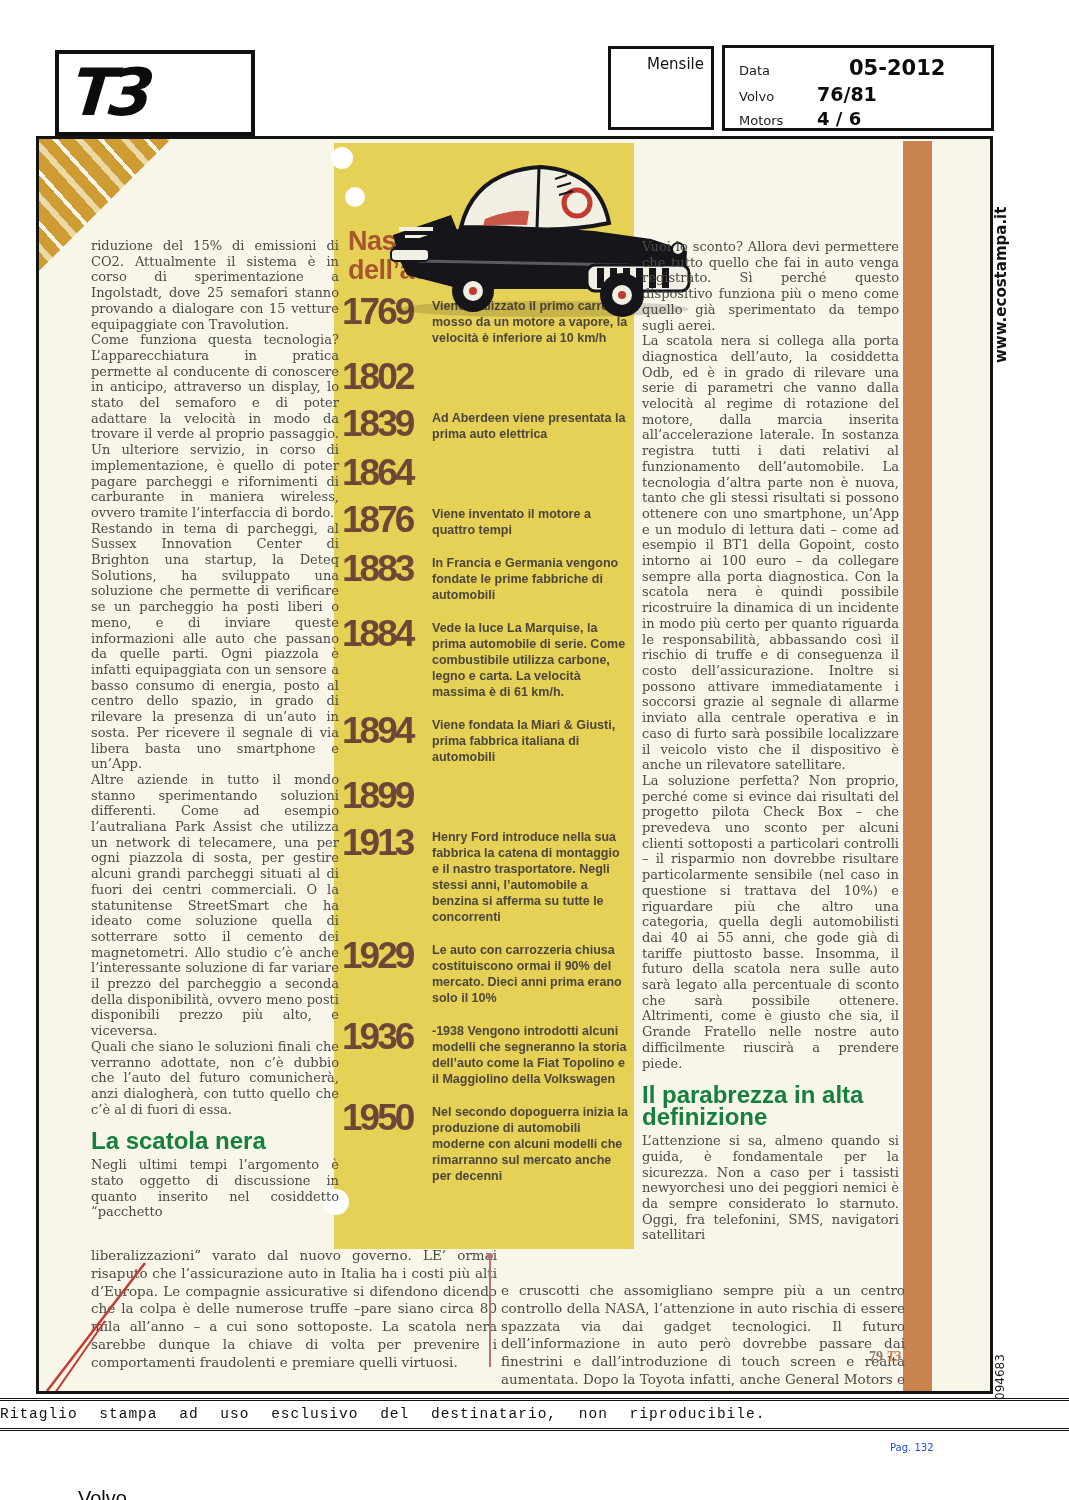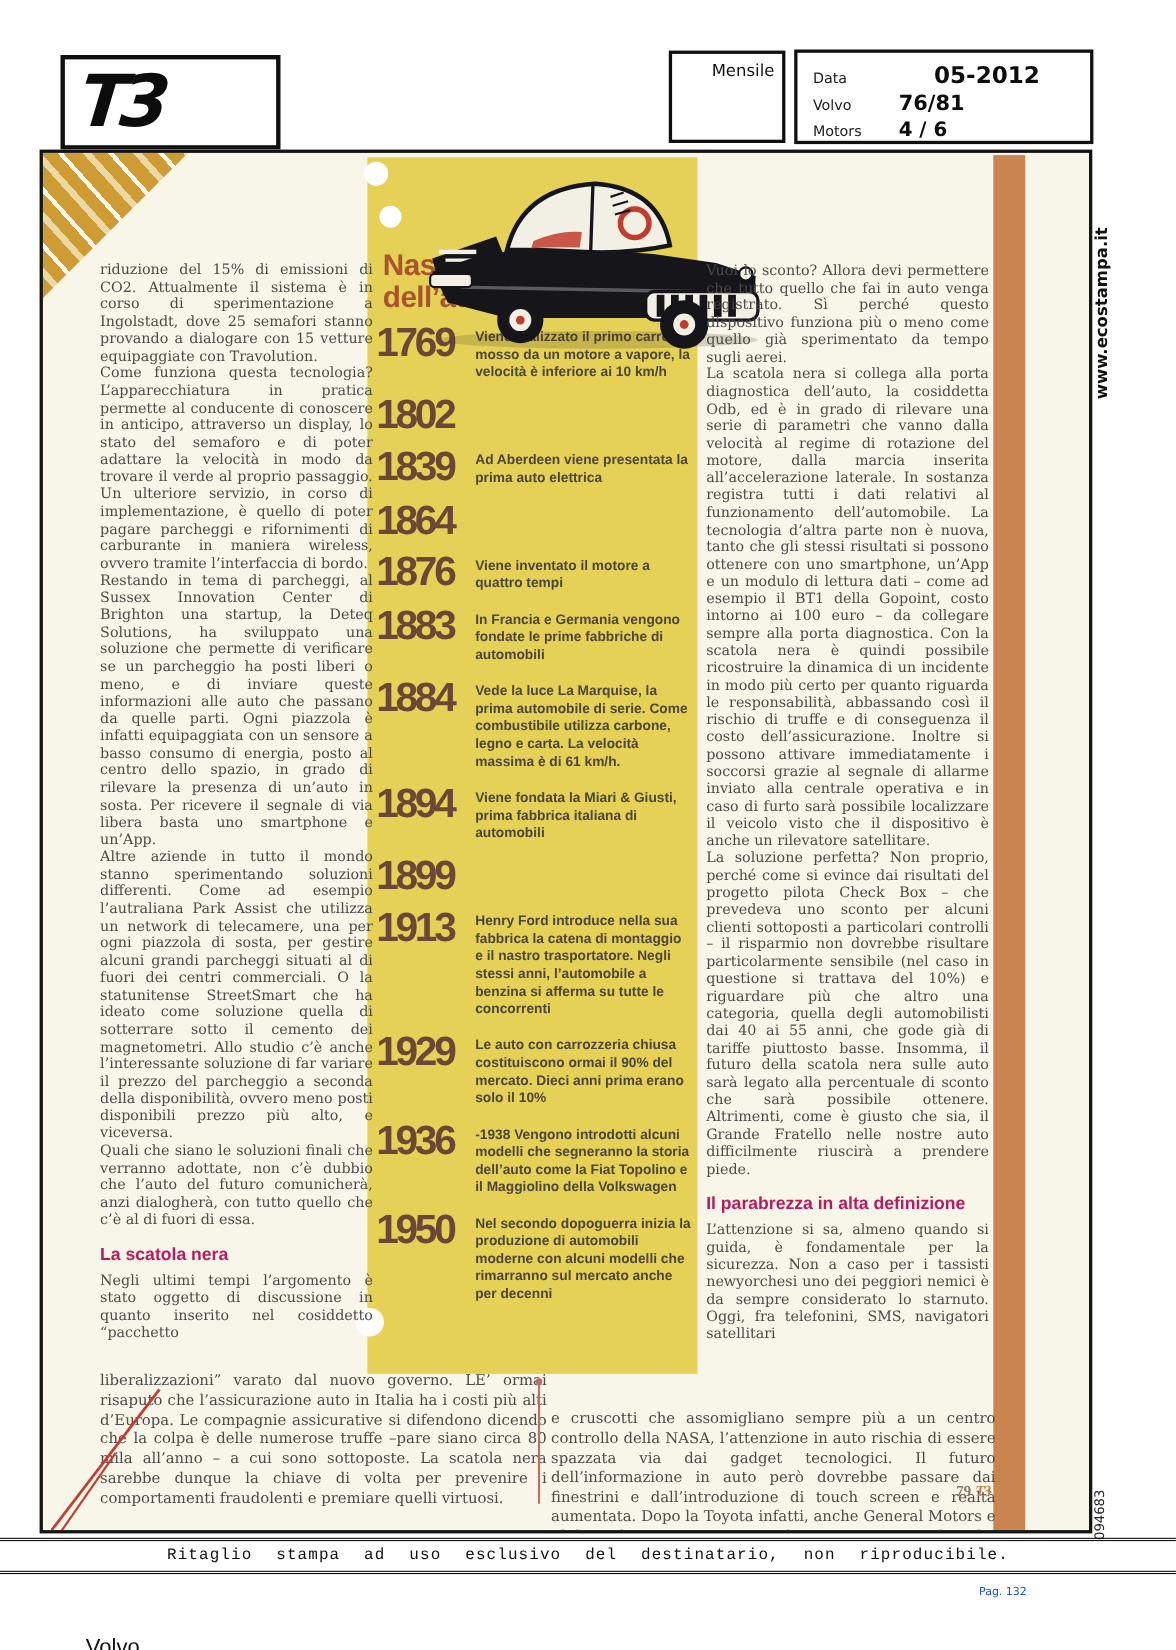--- a/index.html
+++ b/index.html
@@ -58,21 +58,21 @@
 
   .hole { position:absolute; background:#ffffff; border-radius:50%; }
 
   
   .col { position:absolute; font-size:13px; line-height:15.7px; color:#4b4a47;
          text-align:justify; overflow:hidden; }
   .col p { margin:0; }
   .col-left  { left:52px;  top:99px; width:248px; height:1012px; }
   .col-right { left:603px; top:100px; width:257px; height:1048px; }
   .col-head { font-family:"Liberation Sans", sans-serif; font-weight:bold;
-              font-size:16px; line-height:22px; color:#be185d; margin:13px 0 5px; text-align:left; }
+              font-size:24px; line-height:22px; color:#15803d; margin:13px 0 5px; text-align:left; }
 
   .wide-para { position:absolute; font-size:13.5px; line-height:17.8px; color:#4b4a47;
                text-align:justify; }
   .wide-left { left:52px;  top:1108px; width:406px; }
   .wide-mid  { left:462px; top:1143px; width:404px; }
   .v-rule { position:absolute; left:450px; top:1118px; width:2px; height:110px; background:#b5736a; }
   .v-rule::before { content:""; position:absolute; left:-2px; top:-4px; width:6px; height:6px;
                     border-radius:50%; background:#b5736a; }
 
   
@@ -80,21 +80,21 @@
                  font-size:14px; color:#8a7a68; font-weight:bold; }
   .page-marker .mk-logo { color:#ca8450; font-style:italic; font-weight:bold; letter-spacing:-1px; }
 
   
   .pen-marks { position:absolute; left:2px; top:1118px; }
 
   
   .strip { position:absolute; left:0; top:1398px; width:1069px; height:33px;
            border-top:3px double #111; border-bottom:3px double #111;
            font-family:"Liberation Mono", monospace; font-size:14.5px; color:#111;
-           line-height:27px; text-align:center; word-spacing:12px; letter-spacing:1px; }
+           line-height:27px; text-align:left; word-spacing:12px; letter-spacing:1px; }
   .subject { position:absolute; left:78px; top:1444px; font-family:"Liberation Sans", sans-serif;
              font-size:20px; color:#0e0e0e;margin-top:43px; }
   .page-ref { position:absolute; left:890px; top:1442px; font-family:"DejaVu Sans", sans-serif;
               font-weight:normal; font-size:10px; color:#1d4ed8; }
 </style>
 </head>
 <body>
 
 <div class="page">
 

